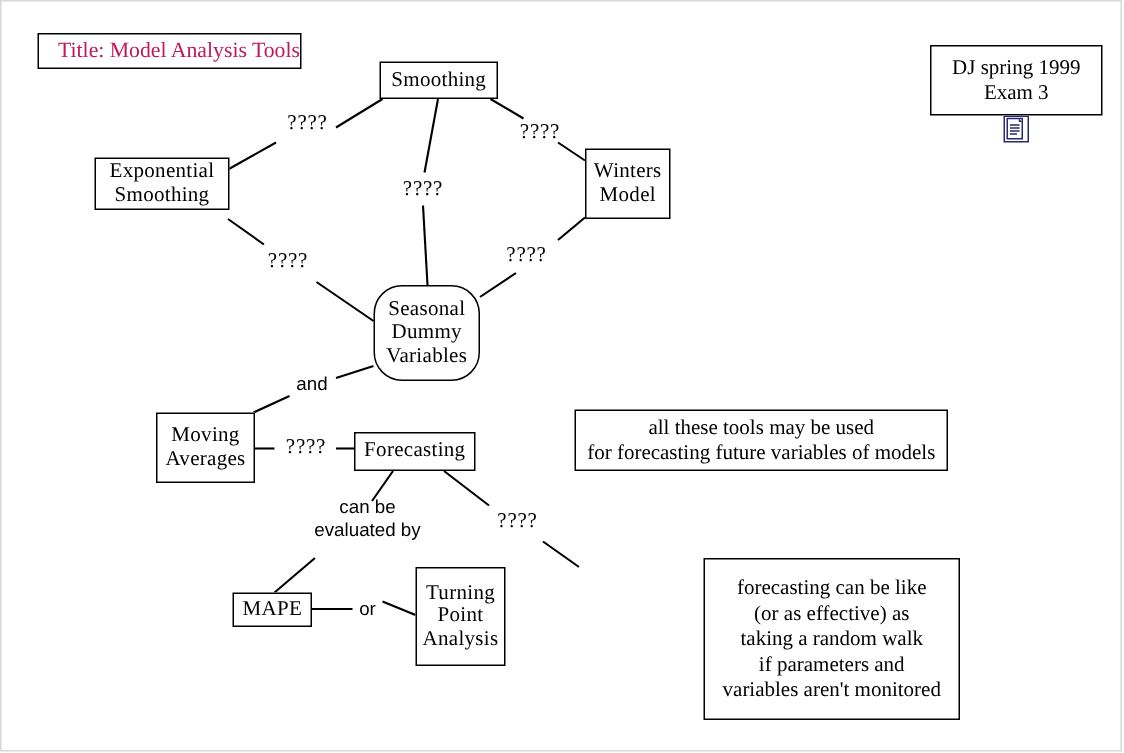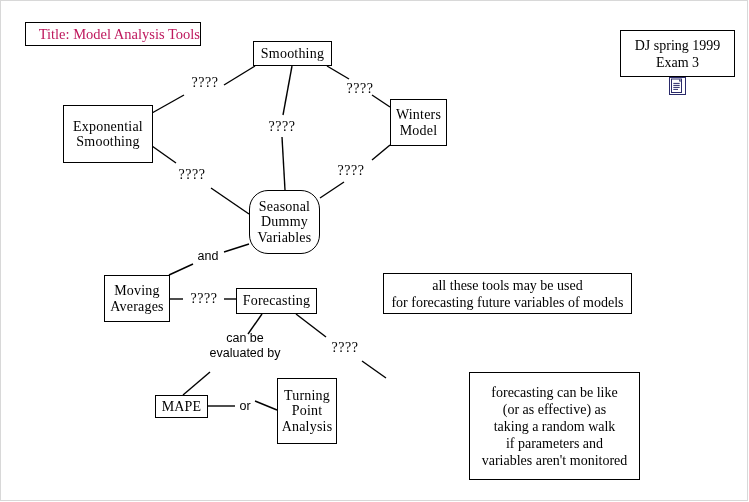--- a/index.html
+++ b/index.html
@@ -182,21 +182,21 @@
         <line x1="3.3" y1="9.4" x2="9.7" y2="9.4"></line>
         <line x1="3.3" y1="11.4" x2="8.0" y2="11.4"></line>
       </g>
     </svg>
   </div>
 
   <div class="node" style="left:253px; top:41px; width:79px; height:25px;">
     <span class="ln">Smoothing</span>
   </div>
 
-  <div class="node" style="left:63px; top:105px; width:90px; height:58px;">
+  <div class="node" style="left:63px; top:105px; width:90px; height:35px;">
     <span class="ln">Exponential</span>
     <span class="ln">Smoothing</span>
   </div>
 
   <div class="node" style="left:390px; top:99px; width:57px; height:47px;">
     <span class="ln">Winters</span>
     <span class="ln">Model</span>
   </div>
 
   <div class="node" style="left:249px; top:190px; width:71px; height:64px;border-radius:19px;">

